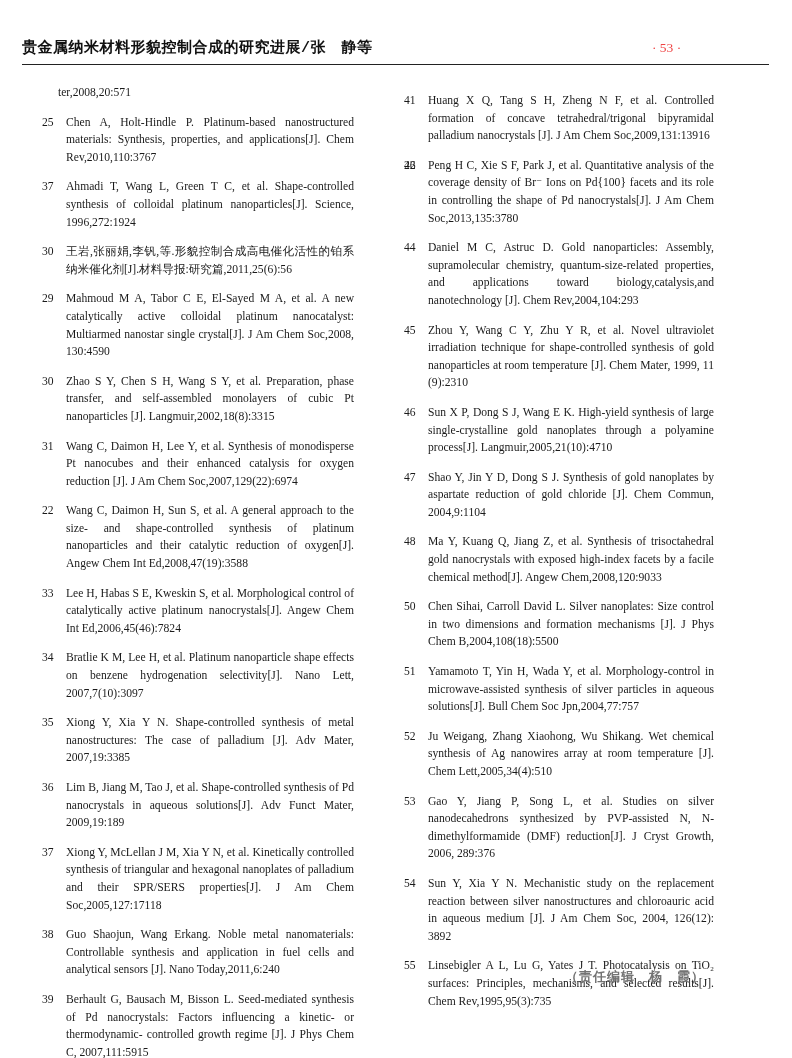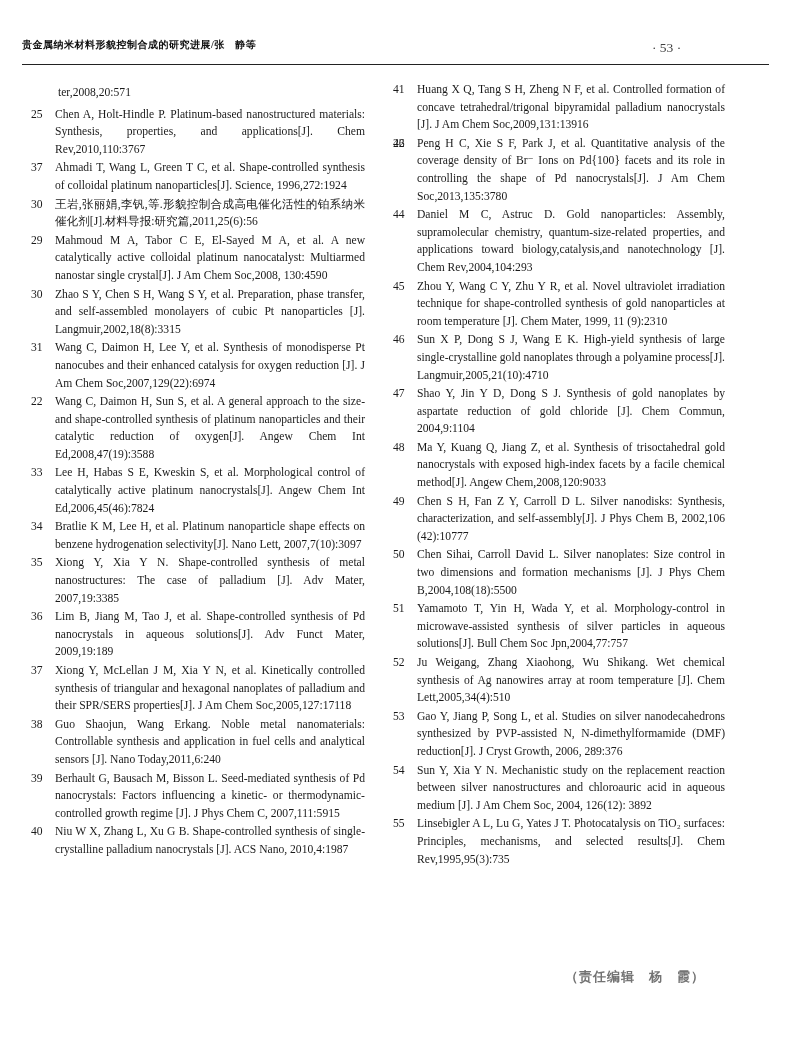--- a/index.html
+++ b/index.html
@@ -2,36 +2,36 @@
 <html><head>
   <meta charset="utf-8">
   <style>
     html, body { margin: 0; padding: 0; }
     body {
       width: 792px; height: 1058px; background: #ffffff; position: relative; overflow: hidden;
       font-family: "Liberation Serif", "DejaVu Serif", serif; color: #1a1a1a;
     }
     .header {
       position: absolute; left: 22px; top: 38px; width: 456px;
-      font-family: Liberation Serif, serif; font-weight: bold; font-size: 10px; letter-spacing: 0.5px;
+      font-family: Liberation Mono, monospace; font-weight: bold; font-size: 15px; letter-spacing: 0.5px;
       color: #111;
     }
     .page-num {
-      position: absolute; left: 652px; top: 40px; font-size: 13.5px; color: #404040;
+      position: absolute; left: 652px; top: 40px; font-size: 13.5px; color: #ef4444;
       font-family: "Liberation Serif", serif;
       text-align: right;
     }
     .header-rule {
       position: absolute; left: 22px; top: 64px; width: 747px; height: 0;
       border-top: 1.4px solid #222;
     }
     .col { position: absolute; top: 80px; font-size: 11.6px; line-height: 17.6px; }
     .col.left { left: 30px; width: 336px; }
     .col.right { left: 392px; width: 334px; }
-    .ref { position: relative; padding-left: 24px; text-align: justify; margin: 1px; }
+    .ref { position: relative; padding-left: 24px; text-align: justify; margin: 12px; }
     .ref .num { position: absolute; left: 0; top: 0; width: 20px; }
     .cont { padding-left: 24px; margin: 4px; }
     .editor {
       position: absolute; left: 565px; top: 968px; font-size: 13px; letter-spacing: 1px;
       font-family: "DejaVu Sans", sans-serif; font-weight: bold; color: #737373;
     }
   </style>
 </head>
 <body>
 
@@ -60,21 +60,20 @@
 
 <div class="col right">
   <p class="ref"><span class="num">41</span><span>Huang X Q, Tang S H, Zheng N F, et al. Controlled formation of concave tetrahedral/trigonal bipyramidal palladium nanocrystals [J]. J Am Chem Soc,2009,131:13916</span></p>
   <p class="ref"><span class="num">42</span></p>
   <p class="ref"><span class="num">26</span><span>Peng H C, Xie S F, Park J, et al. Quantitative analysis of the coverage density of Br⁻ Ions on Pd{100} facets and its role in controlling the shape of Pd nanocrystals[J]. J Am Chem Soc,2013,135:3780</span></p>
   <p class="ref"><span class="num">44</span><span>Daniel M C, Astruc D. Gold nanoparticles: Assembly, supramolecular chemistry, quantum-size-related properties, and applications toward biology,catalysis,and nanotechnology [J]. Chem Rev,2004,104:293</span></p>
   <p class="ref"><span class="num">45</span><span>Zhou Y, Wang C Y, Zhu Y R, et al. Novel ultraviolet irradiation technique for shape-controlled synthesis of gold nanoparticles at room temperature [J]. Chem Mater, 1999, 11 (9):2310</span></p>
   <p class="ref"><span class="num">46</span><span>Sun X P, Dong S J, Wang E K. High-yield synthesis of large single-crystalline gold nanoplates through a polyamine process[J]. Langmuir,2005,21(10):4710</span></p>
   <p class="ref"><span class="num">47</span><span>Shao Y, Jin Y D, Dong S J. Synthesis of gold nanoplates by aspartate reduction of gold chloride [J]. Chem Commun, 2004,9:1104</span></p>
   <p class="ref"><span class="num">48</span><span>Ma Y, Kuang Q, Jiang Z, et al. Synthesis of trisoctahedral gold nanocrystals with exposed high-index facets by a facile chemical method[J]. Angew Chem,2008,120:9033</span></p>
-  <p class="ref"><span class="num">49</span><span>Chen S H, Fan Z Y, Carroll D L. Silver nanodisks: Synthesis, characterization, and self-assembly[J]. J Phys Chem B, 2002,106 (42):10777</span></p>
   <p class="ref"><span class="num">50</span><span>Chen Sihai, Carroll David L. Silver nanoplates: Size control in two dimensions and formation mechanisms [J]. J Phys Chem B,2004,108(18):5500</span></p>
   <p class="ref"><span class="num">51</span><span>Yamamoto T, Yin H, Wada Y, et al. Morphology-control in microwave-assisted synthesis of silver particles in aqueous solutions[J]. Bull Chem Soc Jpn,2004,77:757</span></p>
   <p class="ref"><span class="num">52</span><span>Ju Weigang, Zhang Xiaohong, Wu Shikang. Wet chemical synthesis of Ag nanowires array at room temperature [J]. Chem Lett,2005,34(4):510</span></p>
   <p class="ref"><span class="num">53</span><span>Gao Y, Jiang P, Song L, et al. Studies on silver nanodecahedrons synthesized by PVP-assisted N, N-dimethylformamide (DMF) reduction[J]. J Cryst Growth, 2006, 289:376</span></p>
   <p class="ref"><span class="num">54</span><span>Sun Y, Xia Y N. Mechanistic study on the replacement reaction between silver nanostructures and chloroauric acid in aqueous medium [J]. J Am Chem Soc, 2004, 126(12): 3892</span></p>
   <p class="ref"><span class="num">55</span><span>Linsebigler A L, Lu G, Yates J T. Photocatalysis on TiO₂ surfaces: Principles, mechanisms, and selected results[J]. Chem Rev,1995,95(3):735</span></p>
 </div>
 
 <div class="editor">（责任编辑　杨　霞）</div>
 

